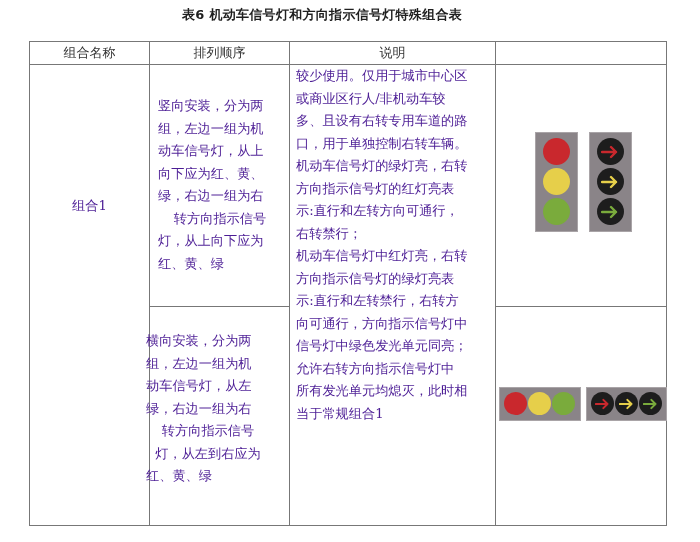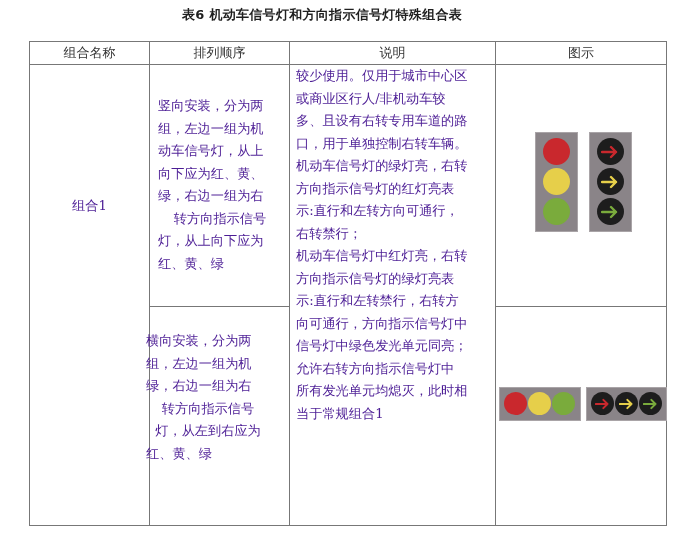--- a/index.html
+++ b/index.html
@@ -33,40 +33,40 @@
   <div class="vline" style="left:465px"></div>
 
   <div class="hline" style="left:0; right:0; top:22px"></div>
 
   <div class="hline" style="left:119px; width:141px; top:264px"></div>
   <div class="hline" style="left:465px; right:0; top:264px"></div>
 
   <div class="hdr" style="left:0; width:119px">组合名称</div>
   <div class="hdr" style="left:120px; width:139px">排列顺序</div>
   <div class="hdr" style="left:260px; width:205px">说明</div>
-  <div class="hdr" style="left:466px; width:170px">图示</div>
 
   <div class="cell-text center" style="left:0; width:119px; top:153px">
     <div>组合1</div>
   </div>
 
   <div class="cell-text" style="left:128px; width:128px; top:53px">
     <div>竖向安装，分为两</div>
     <div>组，左边一组为机</div>
     <div>动车信号灯，从上</div>
     <div>向下应为红、黄、</div>
     <div>绿，右边一组为右</div>
     <div class="center" style="width:124px">转方向指示信号</div>
     <div>灯，从上向下应为</div>
     <div>红、黄、绿</div>
   </div>
 
   <div class="cell-text" style="left:116px; width:128px; top:288px">
     <div>横向安装，分为两</div>
     <div>组，左边一组为机</div>
+    <div>动车信号灯，从左</div>
     <div>绿，右边一组为右</div>
     <div class="center" style="width:124px">转方向指示信号</div>
     <div class="center" style="width:124px">灯，从左到右应为</div>
     <div>红、黄、绿</div>
   </div>
 
   <div class="cell-text" style="left:266px; width:200px; top:23px">
     <div>较少使用。仅用于城市中心区</div>
     <div>或商业区行人/非机动车较</div>
     <div>多、且设有右转专用车道的路</div>

